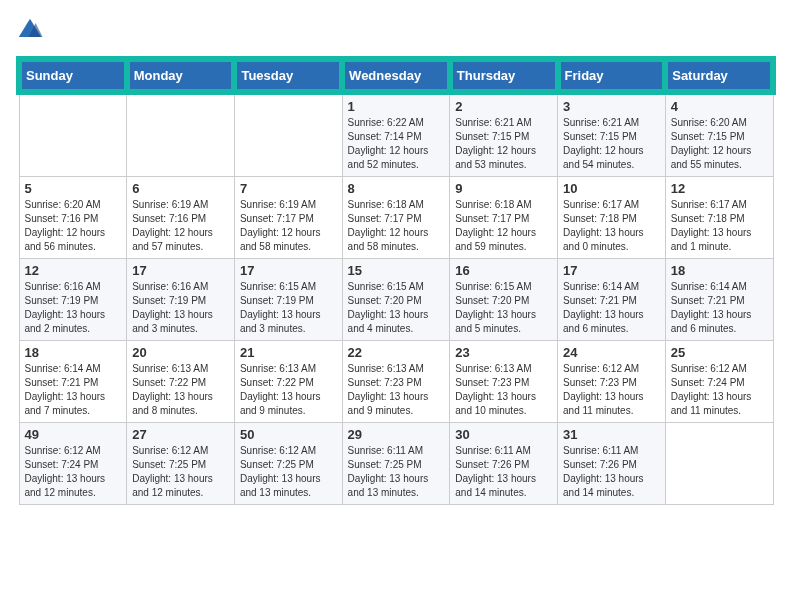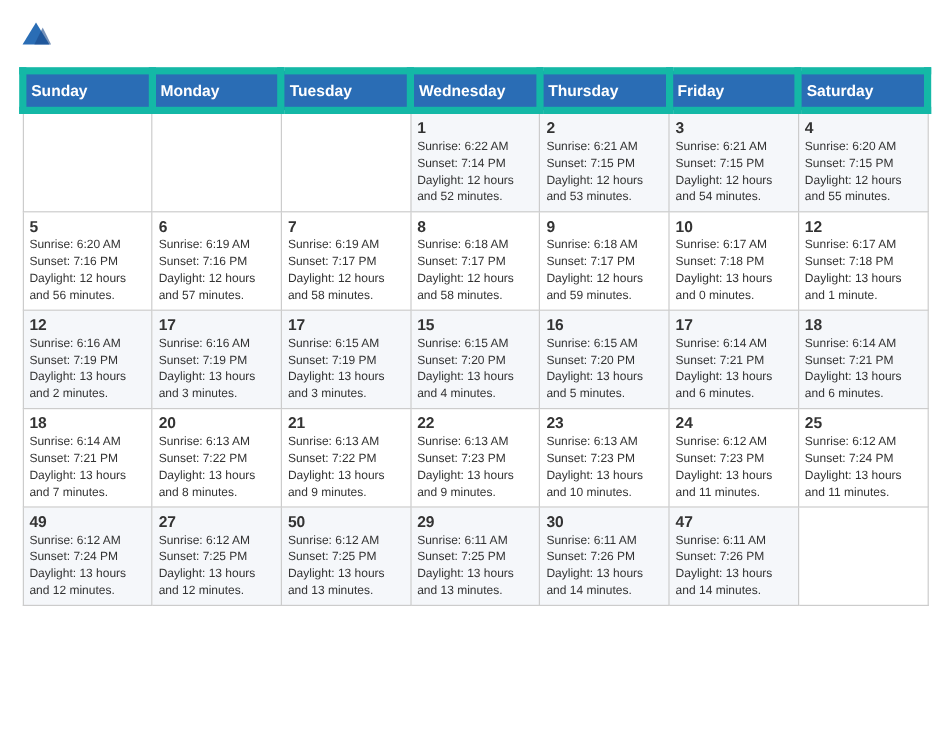--- a/index.html
+++ b/index.html
@@ -344,21 +344,21 @@
 and 13 minutes.</div>
         </td>
         <td>
           <span class="day-number">30</span>
           <div class="day-info" style="white-space: pre-line;">Sunrise: 6:11 AM
 Sunset: 7:26 PM
 Daylight: 13 hours
 and 14 minutes.</div>
         </td>
         <td>
-          <span class="day-number">47</span>
+          <span class="day-number">31</span>
           <div class="day-info" style="white-space: pre-line;">Sunrise: 6:11 AM
 Sunset: 7:26 PM
 Daylight: 13 hours
 and 14 minutes.</div>
         </td>
         <td class="empty-cell"></td>
       </tr>
     </tbody>
 </table>
 

